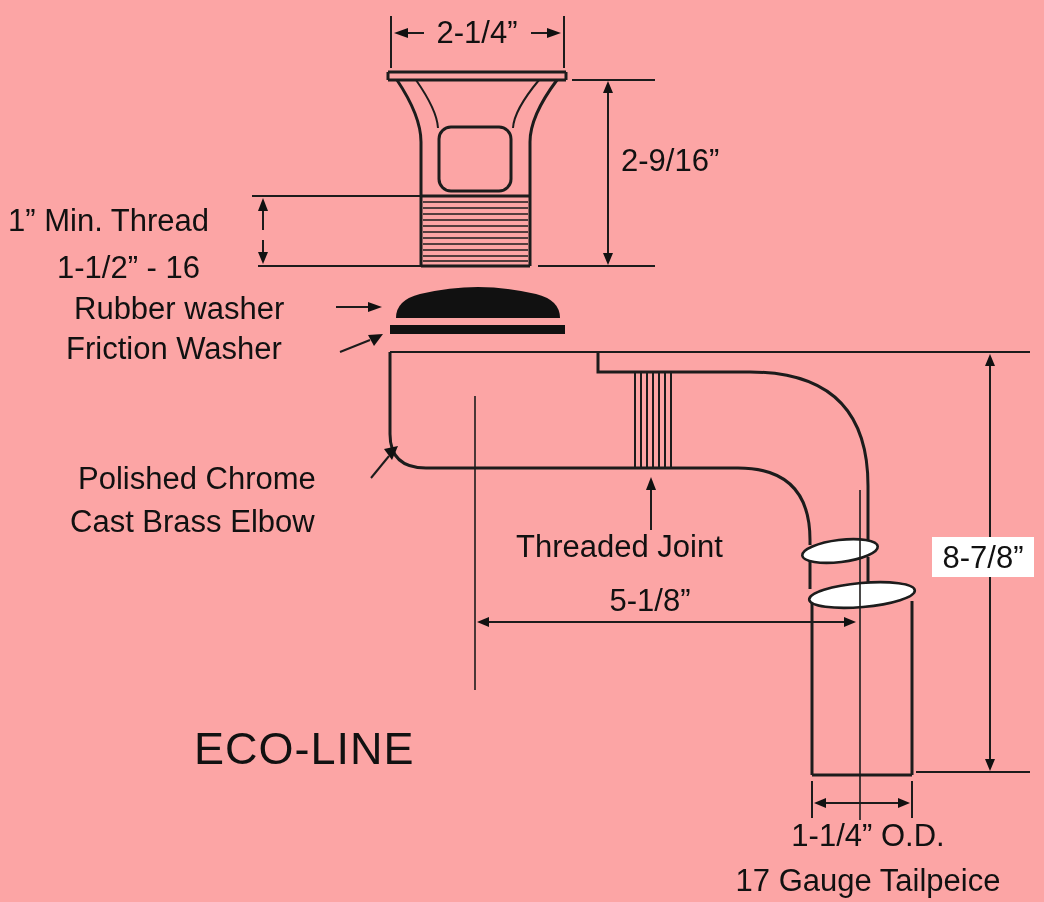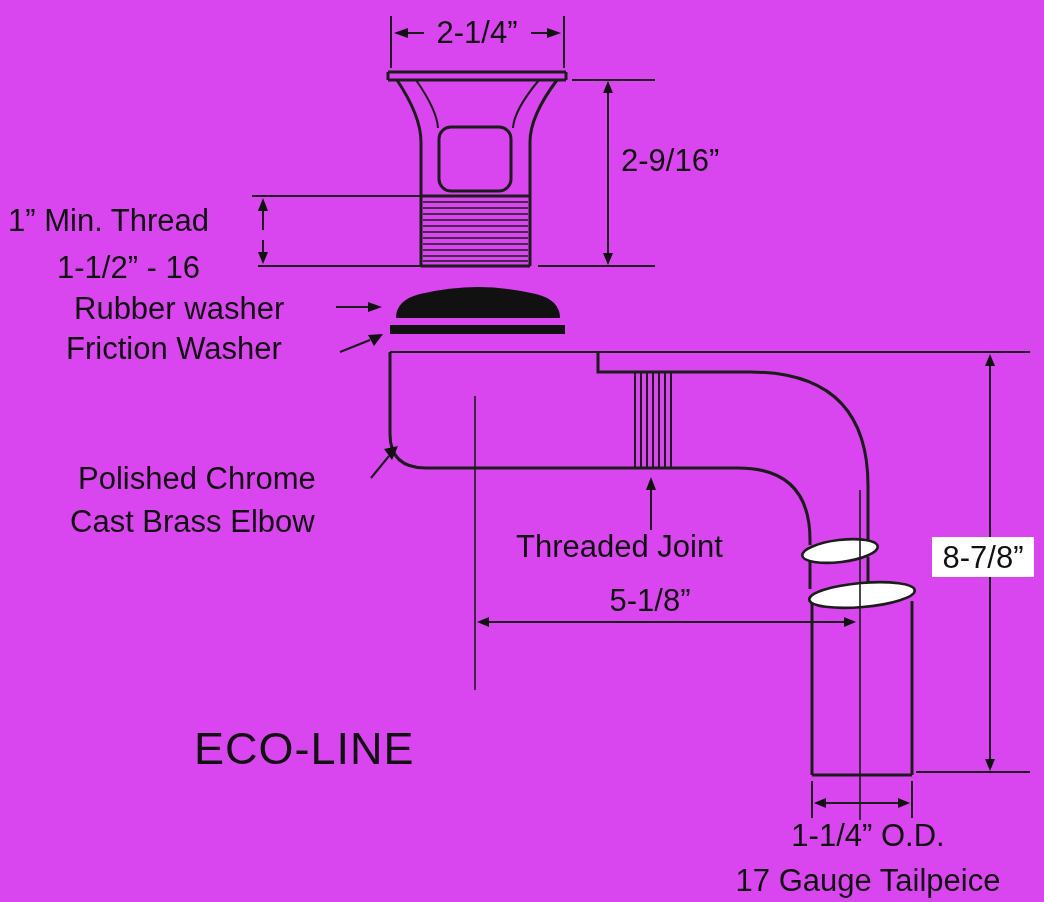--- a/index.html
+++ b/index.html
@@ -1,19 +1,19 @@
 <!DOCTYPE html>
 <html><head>
 <meta charset="utf-8">
 <style>
   html,body{margin:0;padding:0;background:#ffffff;}
   .page{
     position:relative;
     width:1044px;height:902px;
-    background:#d946ef;
+    background:#fca5a5;
     font-family:"Liberation Sans", sans-serif;
     overflow:hidden;
     text-align:right;
   }
   svg{display:block;}
   .outline{stroke:#1c1c1c;stroke-width:3;fill:none;}
   .thin{stroke:#1c1c1c;stroke-width:2;fill:none;}
   .hair{stroke:#1c1c1c;stroke-width:1.6;fill:none;}
   .fillblk{fill:#111111;stroke:none;}
   .break{fill:#ffffff;stroke:#1c1c1c;stroke-width:2.6;}

